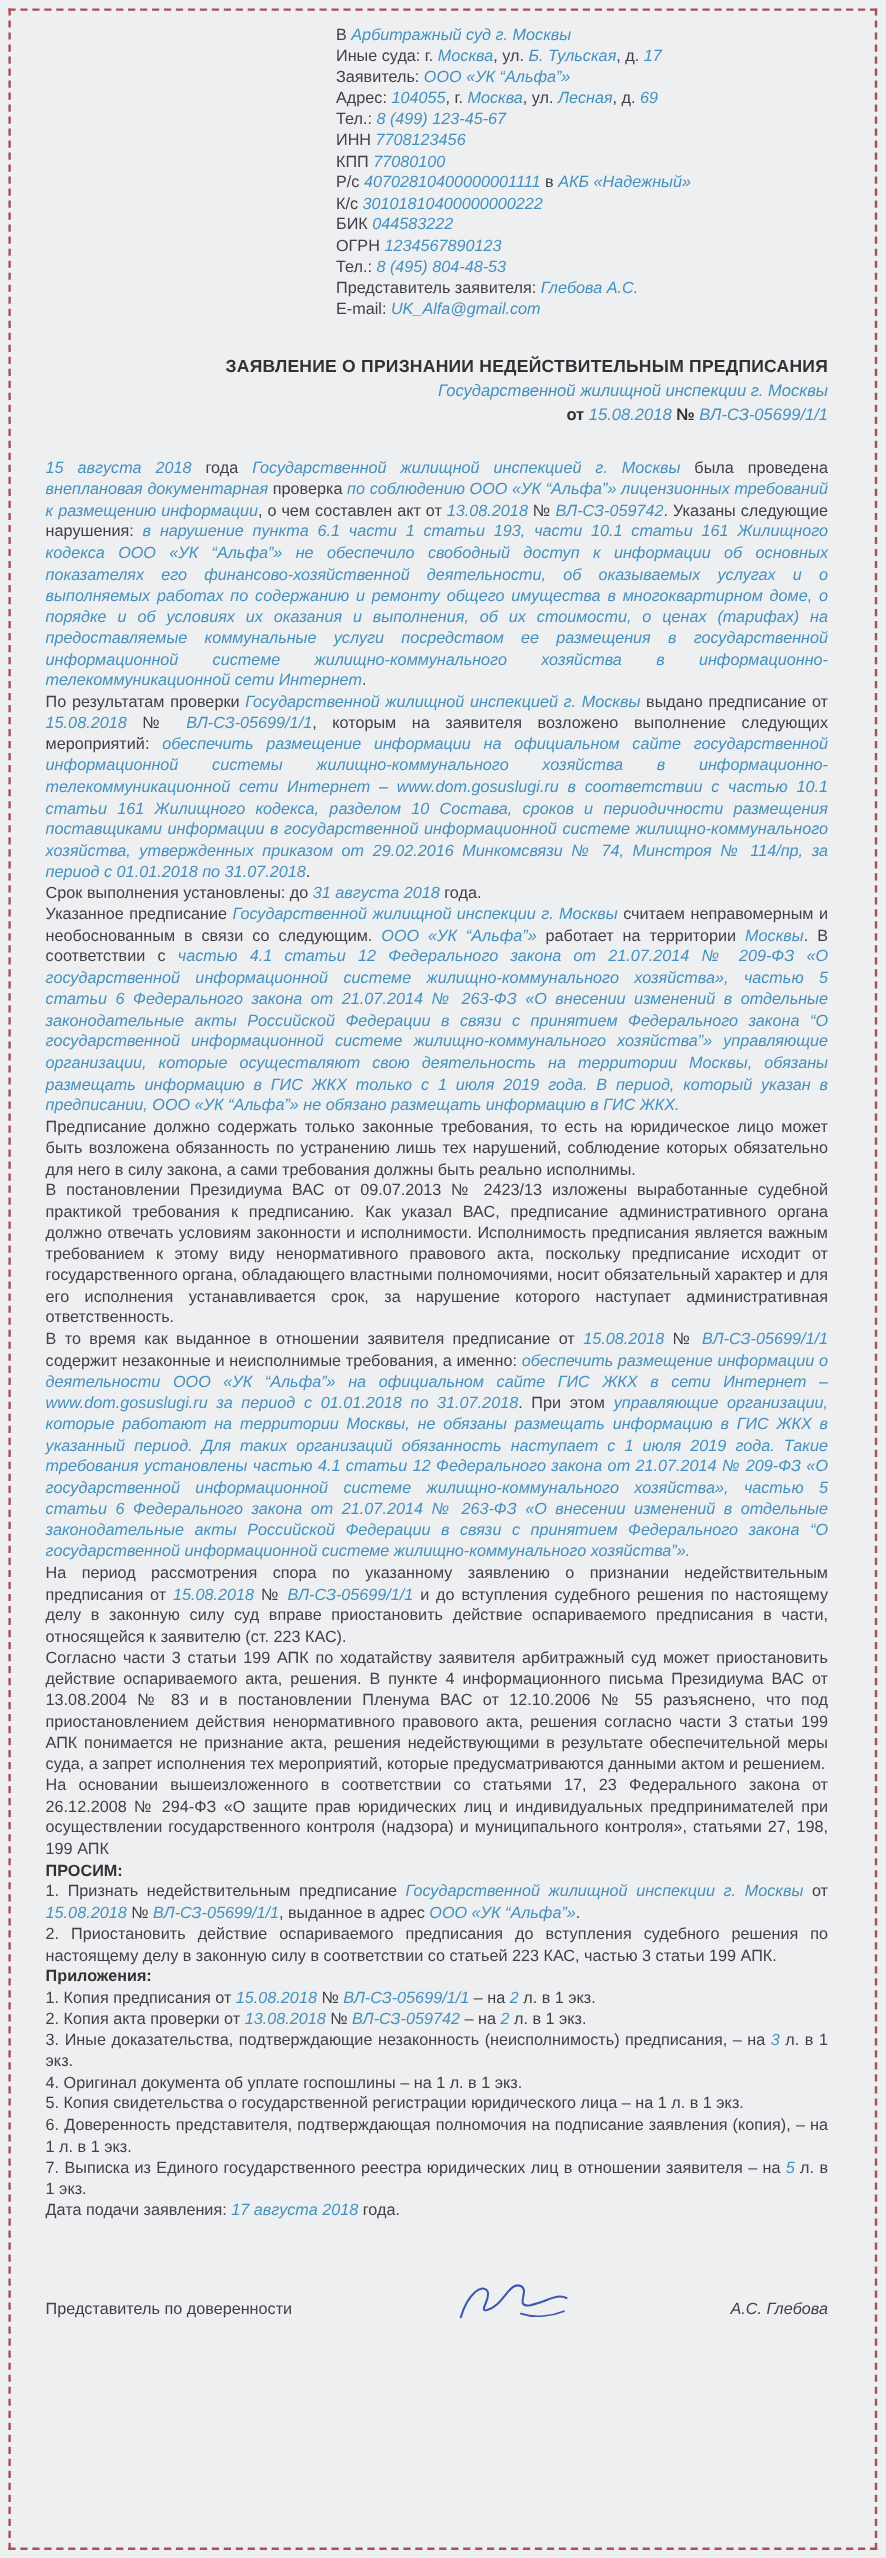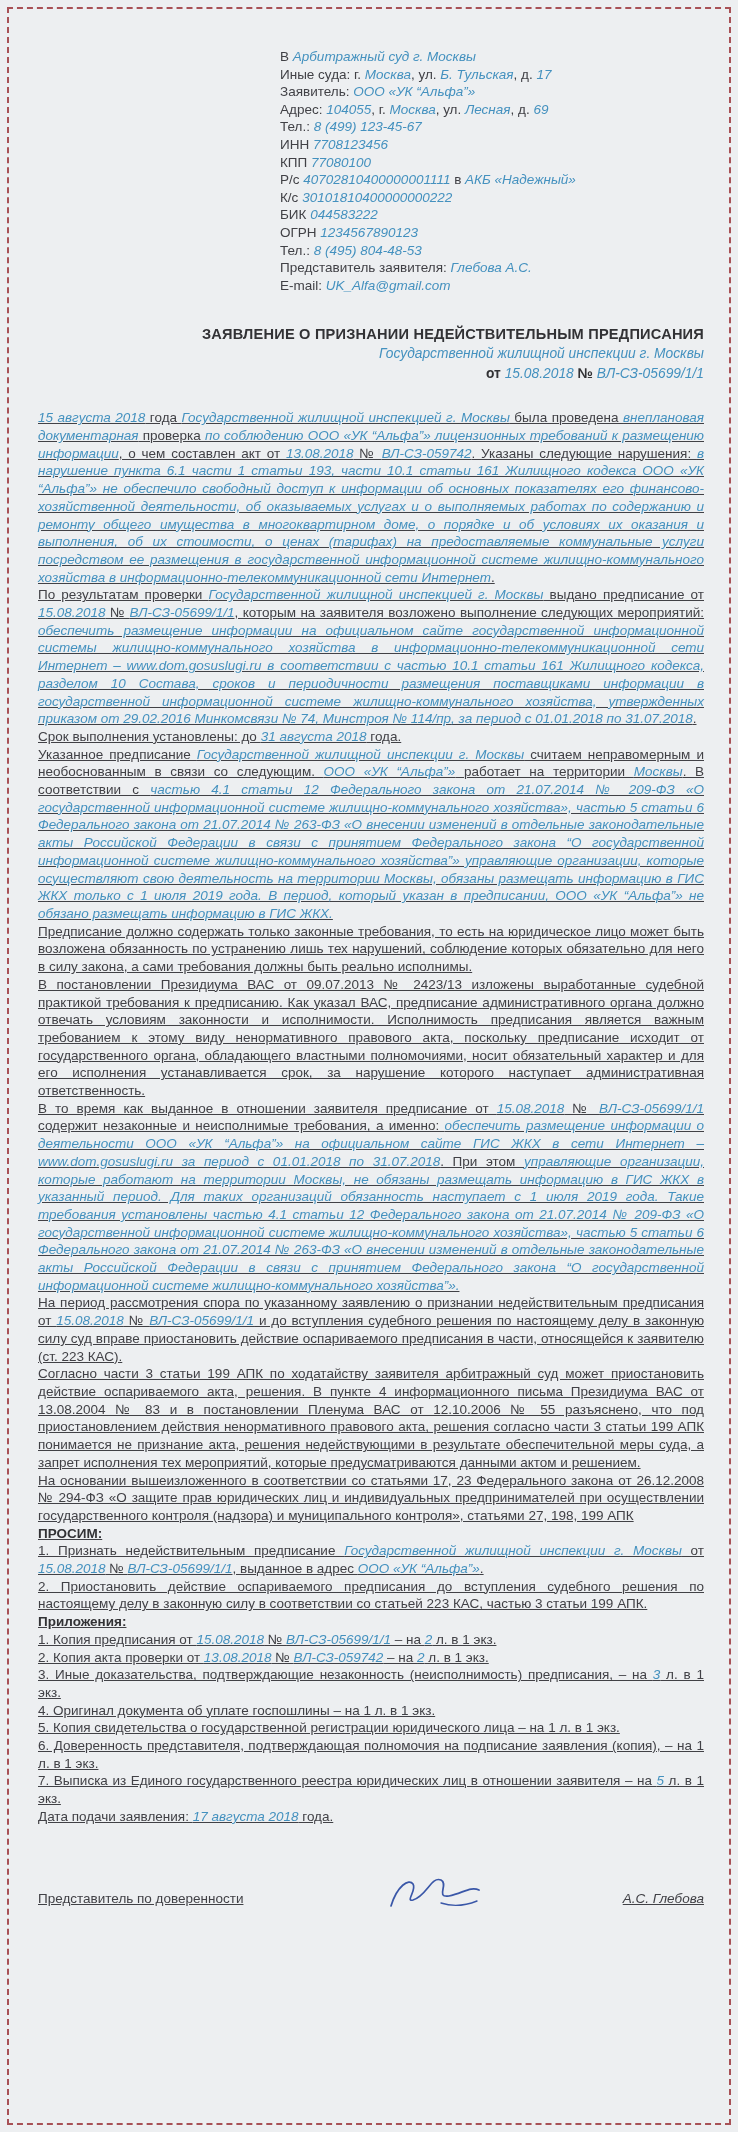--- a/index.html
+++ b/index.html
@@ -17,23 +17,22 @@
   }
   .frame {
     position: absolute;
     inset: 7px;
     border: 2px dashed var(--border, #a85156);
     pointer-events: none;
   }
   .content {
     position: absolute;
     left: 38px;
-    right: 34px;
+    right: 48px;
     top: 20px;
-    margin-top: 28px;
   }
   
   .court-header {
     margin-left: 242px;
     font-size: 13.5px;
     line-height: 17.6px;
   }
   .hline { white-space: nowrap; }
   
   .r-n { color: var(--text, #414146); }
@@ -54,21 +53,20 @@
   .title-sub {
     font-size: 13.8px;
     line-height: 19.5px;
   }
   
   .body-block {
     margin-top: 26px;
     font-size: 13.5px;
     line-height: 17.7px;
     text-align: justify;
-    text-decoration: underline;
   }
   .body-block p { margin: 0; }
   .section-heading {
     font-weight: bold;
     color: var(--title, #323235);
     margin-top: 18px;
   }
   .date-line { margin-top: 18px; }
   
   .sig-row {

